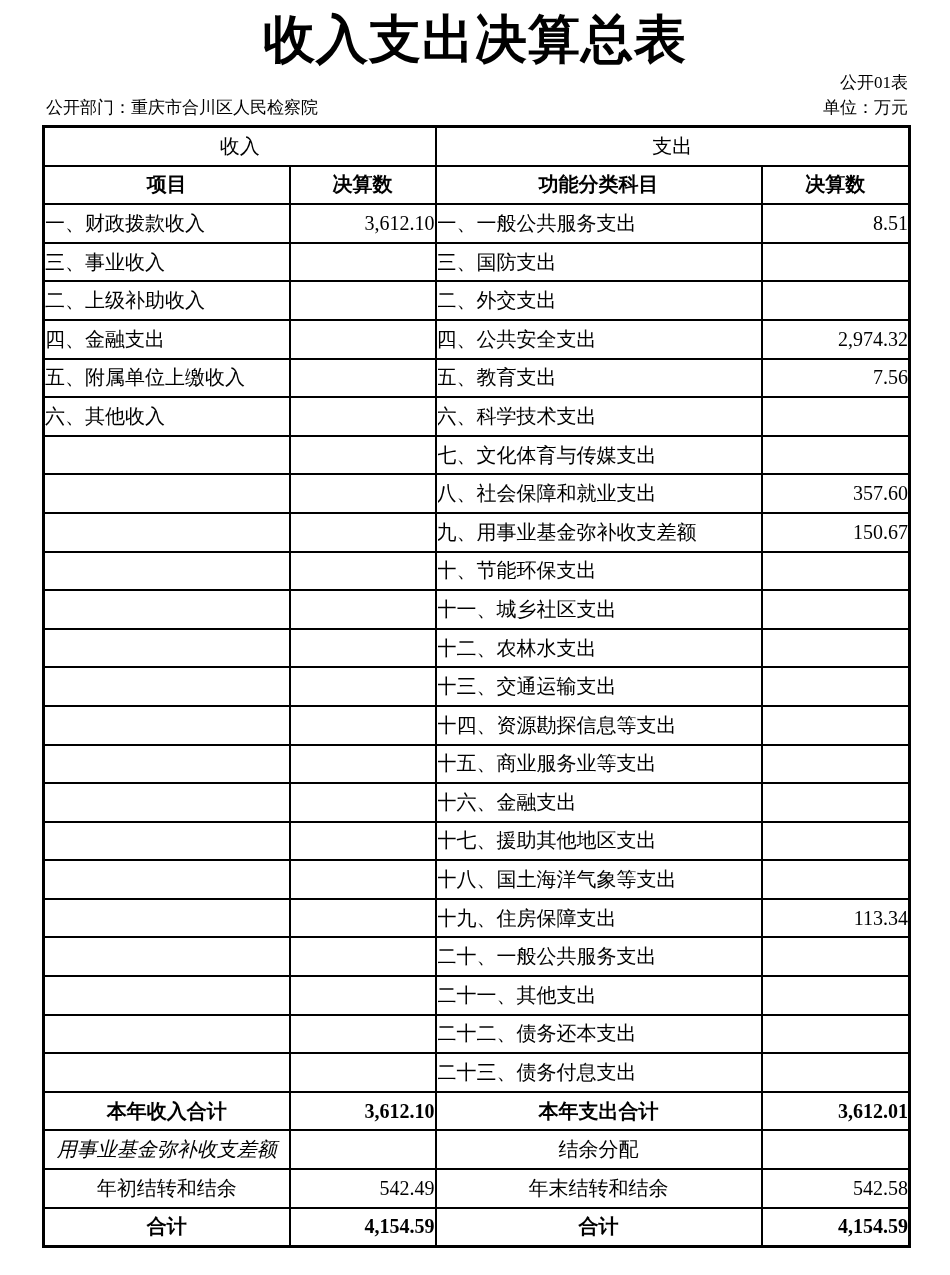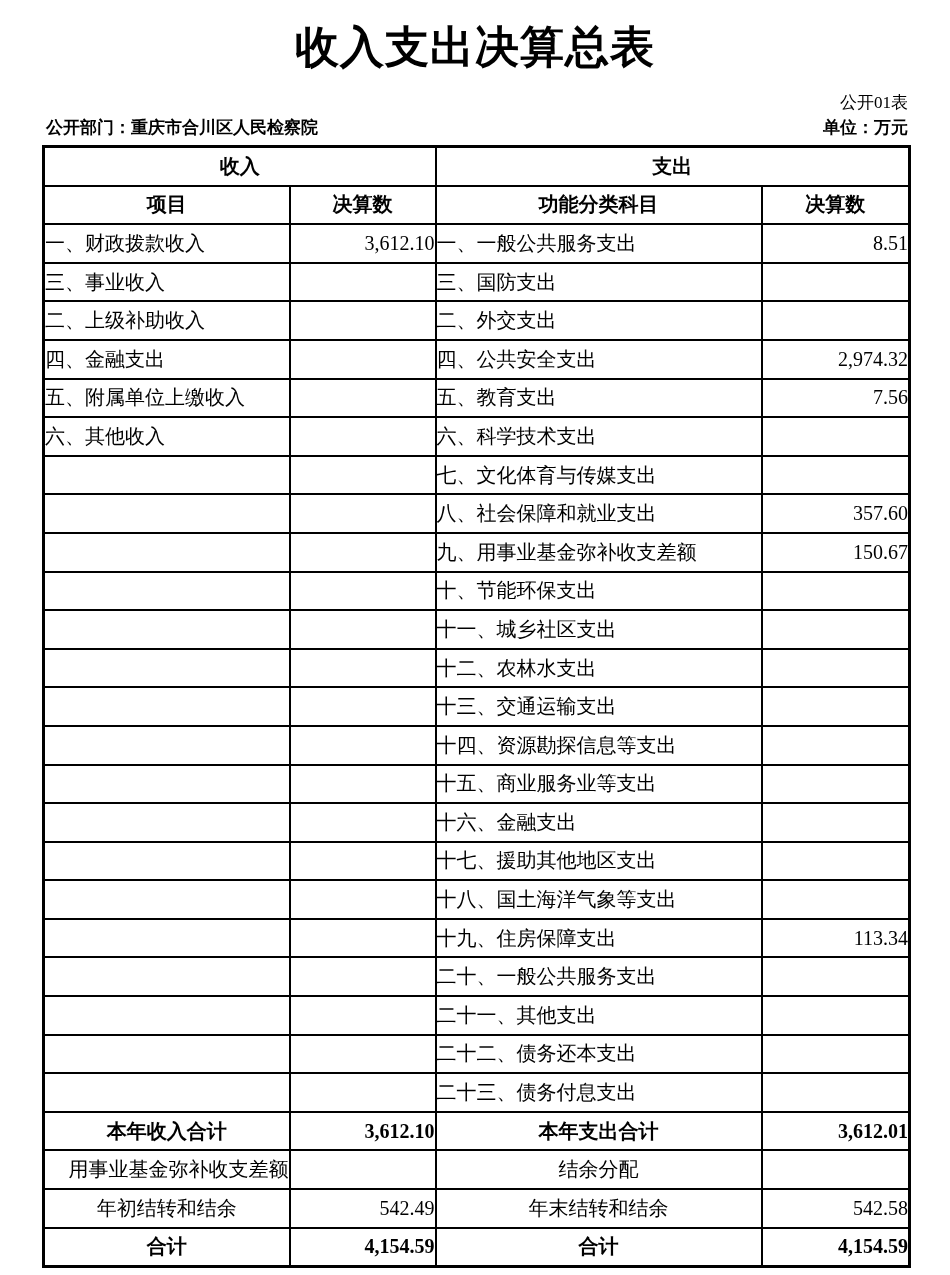--- a/index.html
+++ b/index.html
@@ -10,72 +10,71 @@
     font-family: "Liberation Serif", "DejaVu Serif", serif;
   }
   .page {
     position: relative;
     width: 950px;
     height: 1275px;
     background: #ffffff;
     overflow: hidden;
   }
   .doc-title {
-    margin-top: 24px;
+    margin-top: 16px;
     text-align: center;
-    font-size: 44px;
+    font-size: 52px;
     font-weight: bold;
     line-height: 48px;
     letter-spacing: 1px;
   }
   .table-code {
-    margin: 20px 42px 0 0;
+    margin: 8px 42px 0 0;
     text-align: right;
     font-size: 17px;
     line-height: 22px;
   }
   .meta-line {
     display: flex;
     justify-content: space-between;
     margin: 2px 42px 5px 46px;
     font-size: 17px;
     line-height: 24px;
-    font-weight: bold;
   }
   table.fin {
     border-collapse: collapse;
     table-layout: fixed;
     margin-left: 42px;
     width: 866px;
     border: 3px solid #000;
   }
   table.fin th, table.fin td {
     border: 2px solid #000;
     height: 36.6px;
     padding: 0;
     overflow: hidden;
     white-space: nowrap;
     vertical-align: middle;
     font-size: 20px;
   }
   th.section-h {
     font-size: 21px;
-    font-weight: bold;
+    font-weight: normal;
     text-align: center;
   }
   th.col-h {
     font-size: 20px;
     font-weight: bold;
     text-align: center;
   }
   td.item-in  { text-align: left;  padding-left: 6px; }
-  td.item-ex  { text-align: left;  padding-left: 8px; }
+  td.item-ex  { text-align: left;  padding-left: 8px; border-radius: 6px; }
   td.amt      { text-align: right; padding-right: 10px; }
   td.center   { text-align: center; }
-  td.tight    { text-align: right; padding-left: 3px; font-size: 19px; }
+  td.tight    { text-align: center; padding-left: 3px; font-size: 19px; font-style: italic; }
   tr.bold-row td { font-weight: bold; }
 </style>
 </head>
 <body>
 
 <div class="page">
 
   <div class="doc-title">收入支出决算总表</div>
 
   <div class="table-code">公开01表</div>

